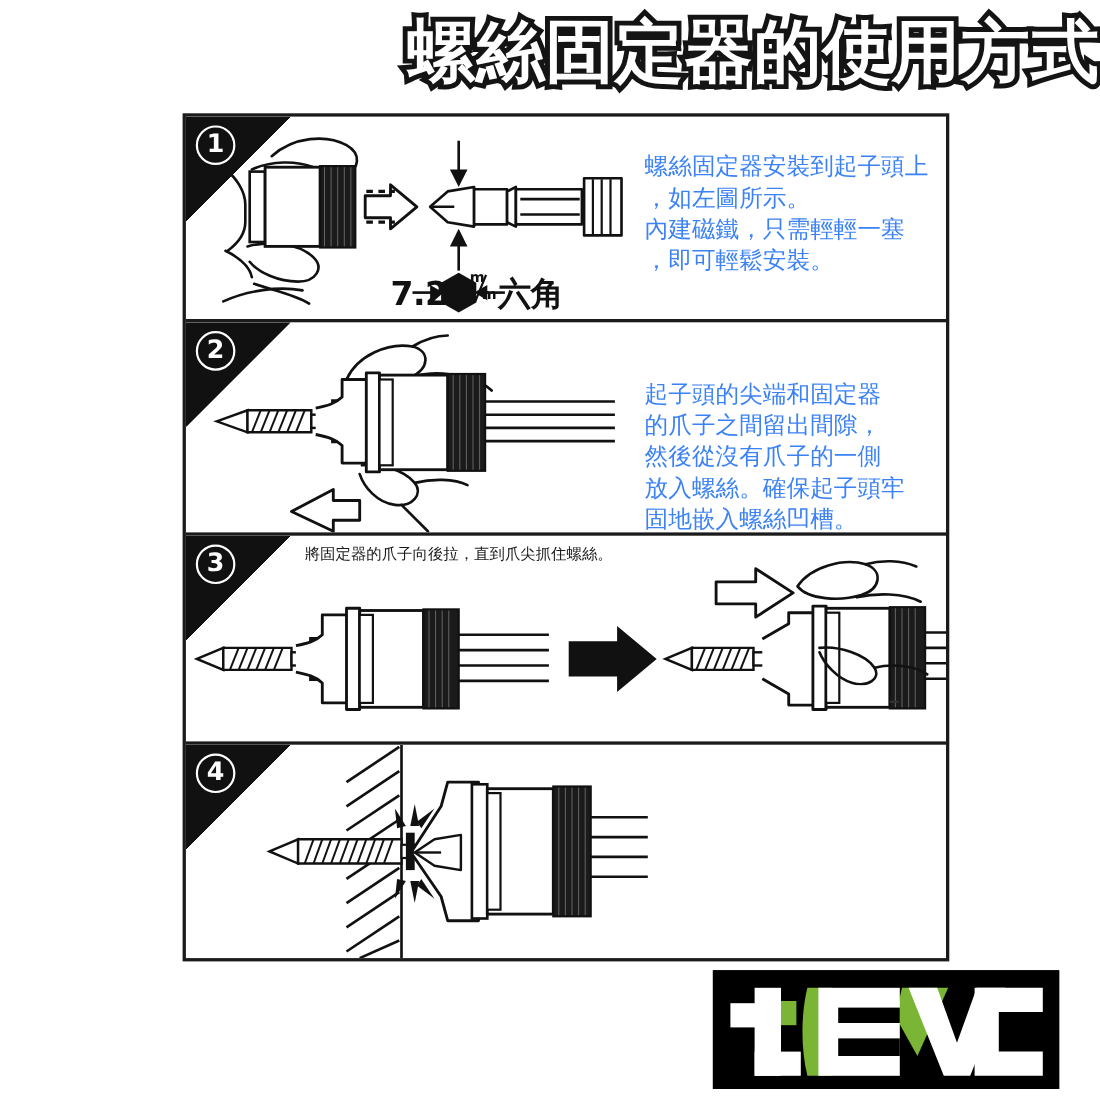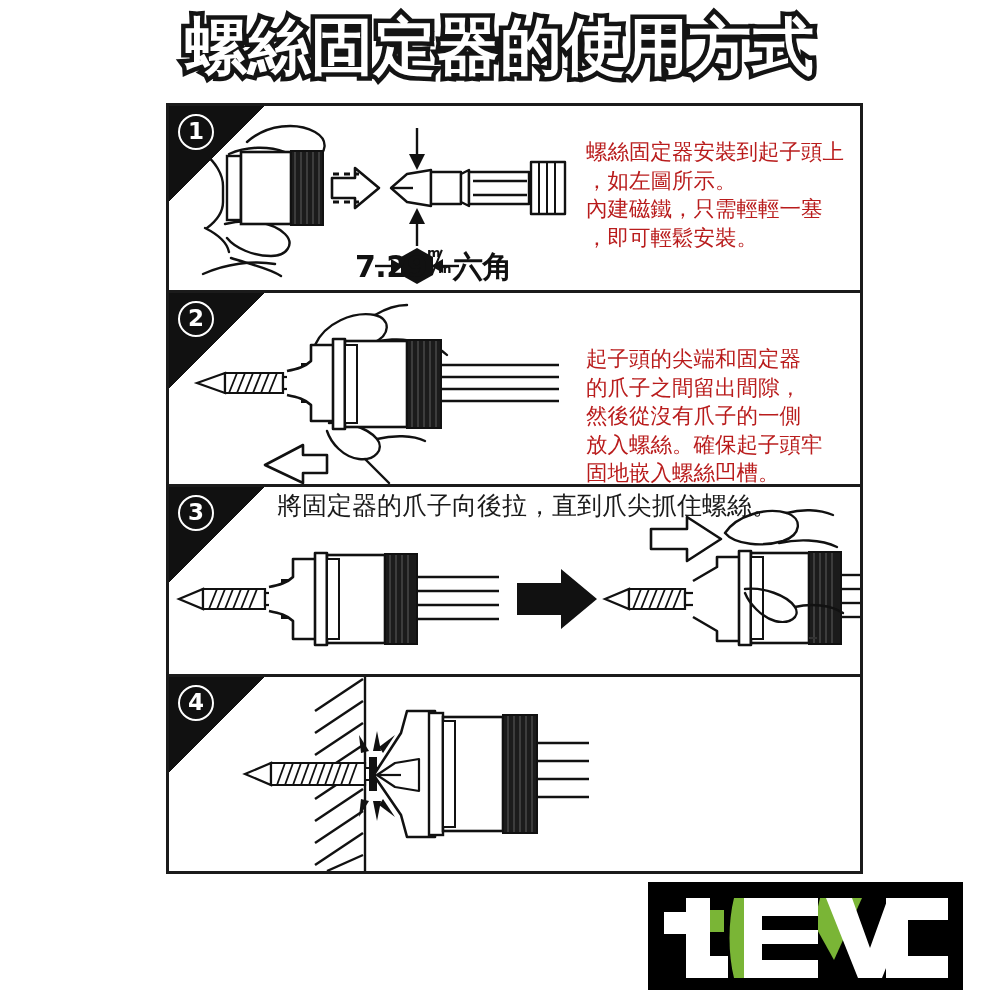--- a/index.html
+++ b/index.html
@@ -7,21 +7,21 @@
     width: 1000px; height: 1000px;
     background: #ffffff;
     font-family: "Liberation Sans", "DejaVu Sans", sans-serif;
     overflow: hidden;
   }
   #page { position: relative; width: 1000px; height: 1000px; background: #fff; }
 
   
   .title-wrap {
     position: absolute; left: 0; top: 14px; width: 1000px;
-    text-align: center;
+    text-align: right;
   }
   .title {
     display: inline-block;
     font-size: 62px;
     font-weight: bold;
     line-height: 1.05;
     letter-spacing: 1px;
     color: #ffffff;
     -webkit-text-stroke: 9px #141414;
     paint-order: stroke fill;
@@ -66,34 +66,34 @@
     font-weight: bold;
     line-height: 31px;
     text-align: center;
     z-index: 6;
     font-family: "DejaVu Sans", sans-serif;
   }
 
   
   .ptext {
     position: absolute;
-    color: #b91c1c;
+    color: #3b82f6;
     font-size: 21.5px;
     line-height: 28.5px;
     letter-spacing: 0px;
     font-family: "DejaVu Sans", "Liberation Sans", sans-serif;
     white-space: pre-line;
   }
   .t1 { left: 417px; top: 32px; width: 280px; }
   .t2 { left: 417px; top: 18px; width: 280px; margin-top: 34px; }
   .t4 { left: 417px; top: 10px; width: 280px; }
   .t3head {
     position: absolute; left: 108px; top: 4px; width: 560px;
-    font-size: 25px; line-height: 28px; color: #1a1a1a;
-    font-family: Liberation Sans, sans-serif;
+    font-size: 14px; line-height: 28px; color: #1a1a1a;
+    font-family: Liberation Serif, serif;
   }
 
   .art { position: absolute; left: 0; top: 0; }
 
   
   .hexcap {
     position: absolute; left: 186px; top: 141px;
     font-size: 30px; font-weight: bold; color: #111;
     font-family: "DejaVu Sans", sans-serif;
     letter-spacing: -0.5px;

